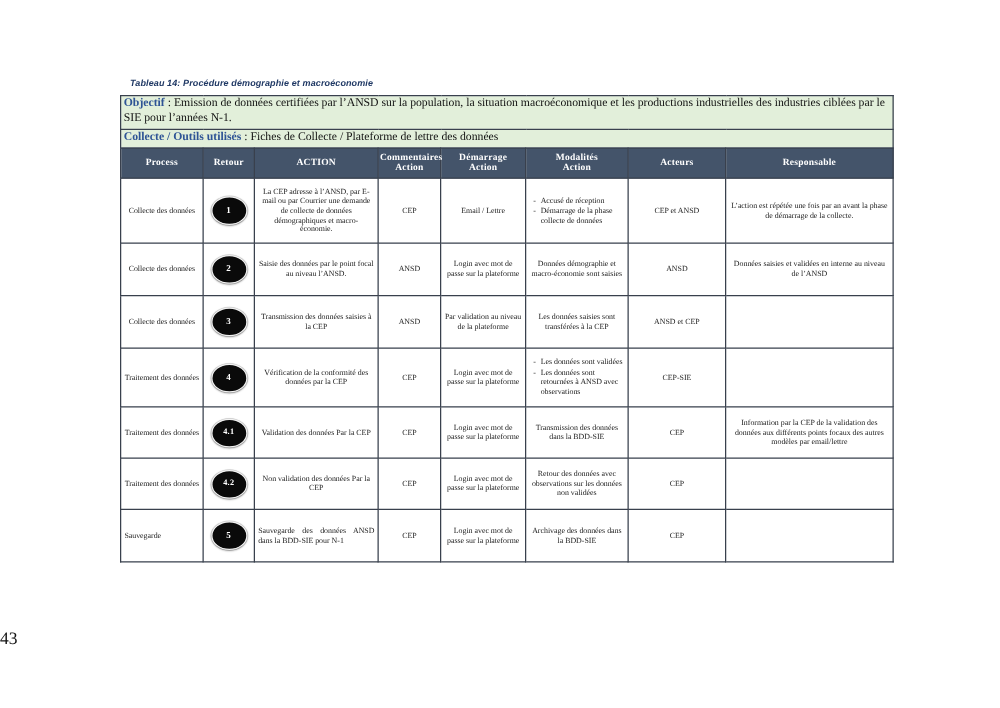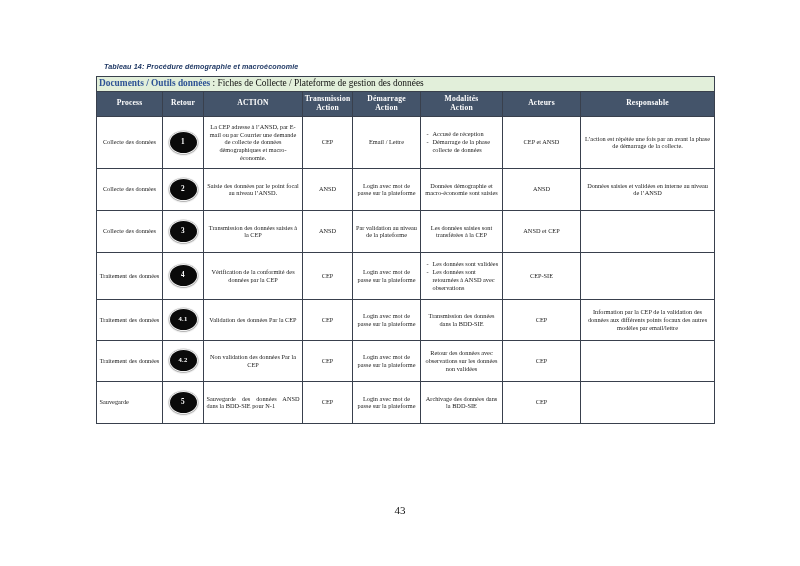--- a/index.html
+++ b/index.html
@@ -139,23 +139,23 @@
     line-height: 1;
     letter-spacing: 0.2px;
   }
   .badge.small span { font-size: 6.6px; }
 
   .page-number {
     position: absolute;
     left: 0;
     right: 0;
     top: 504px;
-    text-align: center;
+    text-align: left;
     font-family: "Liberation Serif", serif;
-    font-size: 11px;
+    font-size: 14px;
     color: #111111;
   }
 </style>
 </head>
 <body>
 
 <div class="page">
 
   <div class="caption">Tableau 14: Procédure démographie et macroéconomie</div>
 
@@ -165,28 +165,31 @@
       <col style="width:41px">
       <col style="width:99px">
       <col style="width:50px">
       <col style="width:68px">
       <col style="width:82px">
       <col style="width:78px">
       <col style="width:134px">
     </colgroup>
     <tbody>
       <tr>
-        <td class="banner" colspan="8"><span class="lbl">Documents / Outils données</span><span> : Fiches de Collecte / Plateforme de gestion des données</span></td>
+        <td class="banner" colspan="8"><span class="lbl">Objectif</span><span> : Emission de données certifiées par l’ANSD sur la population, la situation macroéconomique et les productions industrielles des industries ciblées par le SIE pour l’années N-1.</span></td>
+      </tr>
+      <tr>
+        <td class="banner" colspan="8"><span class="lbl">Collecte / Outils utilisés</span><span> : Fiches de Collecte / Plateforme de lettre des données</span></td>
       </tr>
 
       <tr class="hdr-row">
         <th>Process</th>
         <th>Retour</th>
         <th>ACTION</th>
-        <th><span>Transmission</span><br><span>Action</span></th>
+        <th><span>Commentaires</span><br><span>Action</span></th>
         <th><span>Démarrage</span><br><span>Action</span></th>
         <th><span>Modalités</span><br><span>Action</span></th>
         <th>Acteurs</th>
         <th>Responsable</th>
       </tr>
 
       <tr class="body-row" style="height:52px">
         <td class="cell c-process">Collecte des données</td>
         <td class="cell c-etape">
           <div class="badge-wrap">

